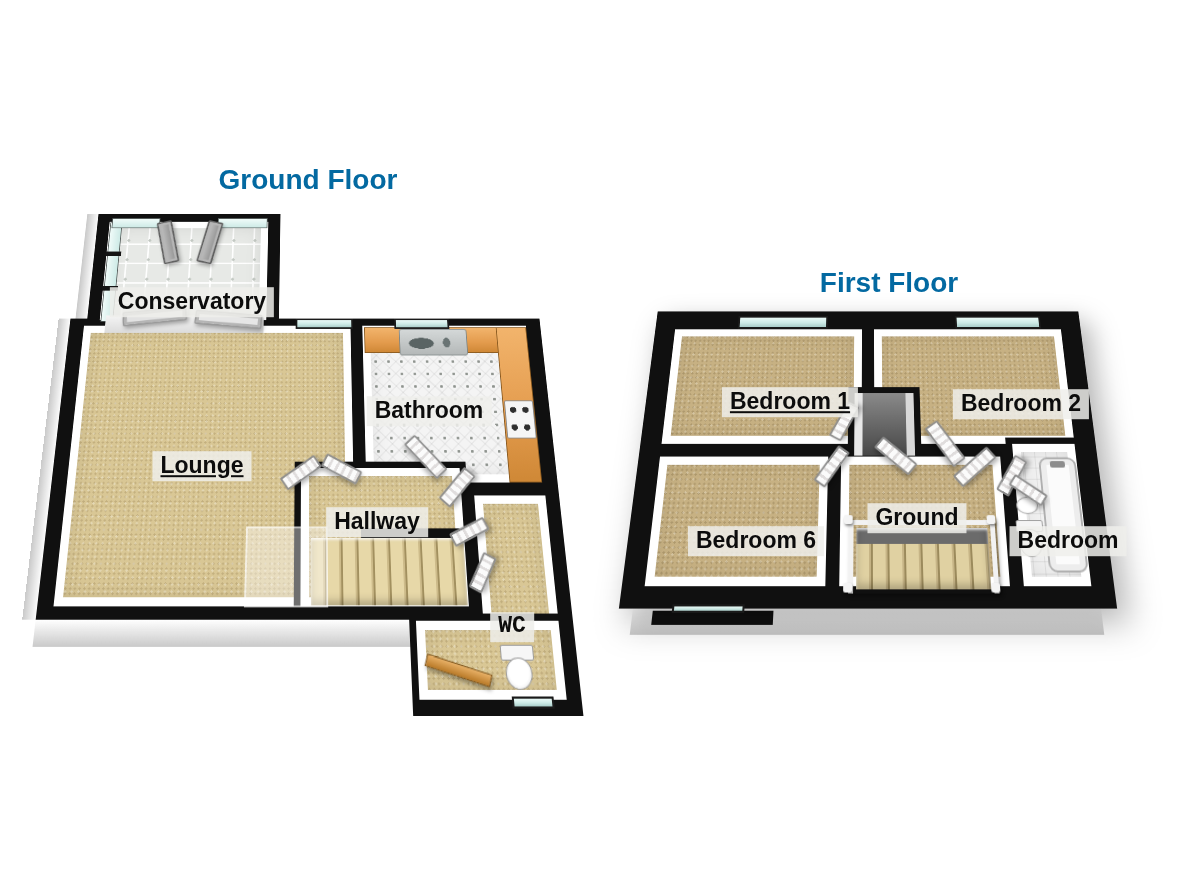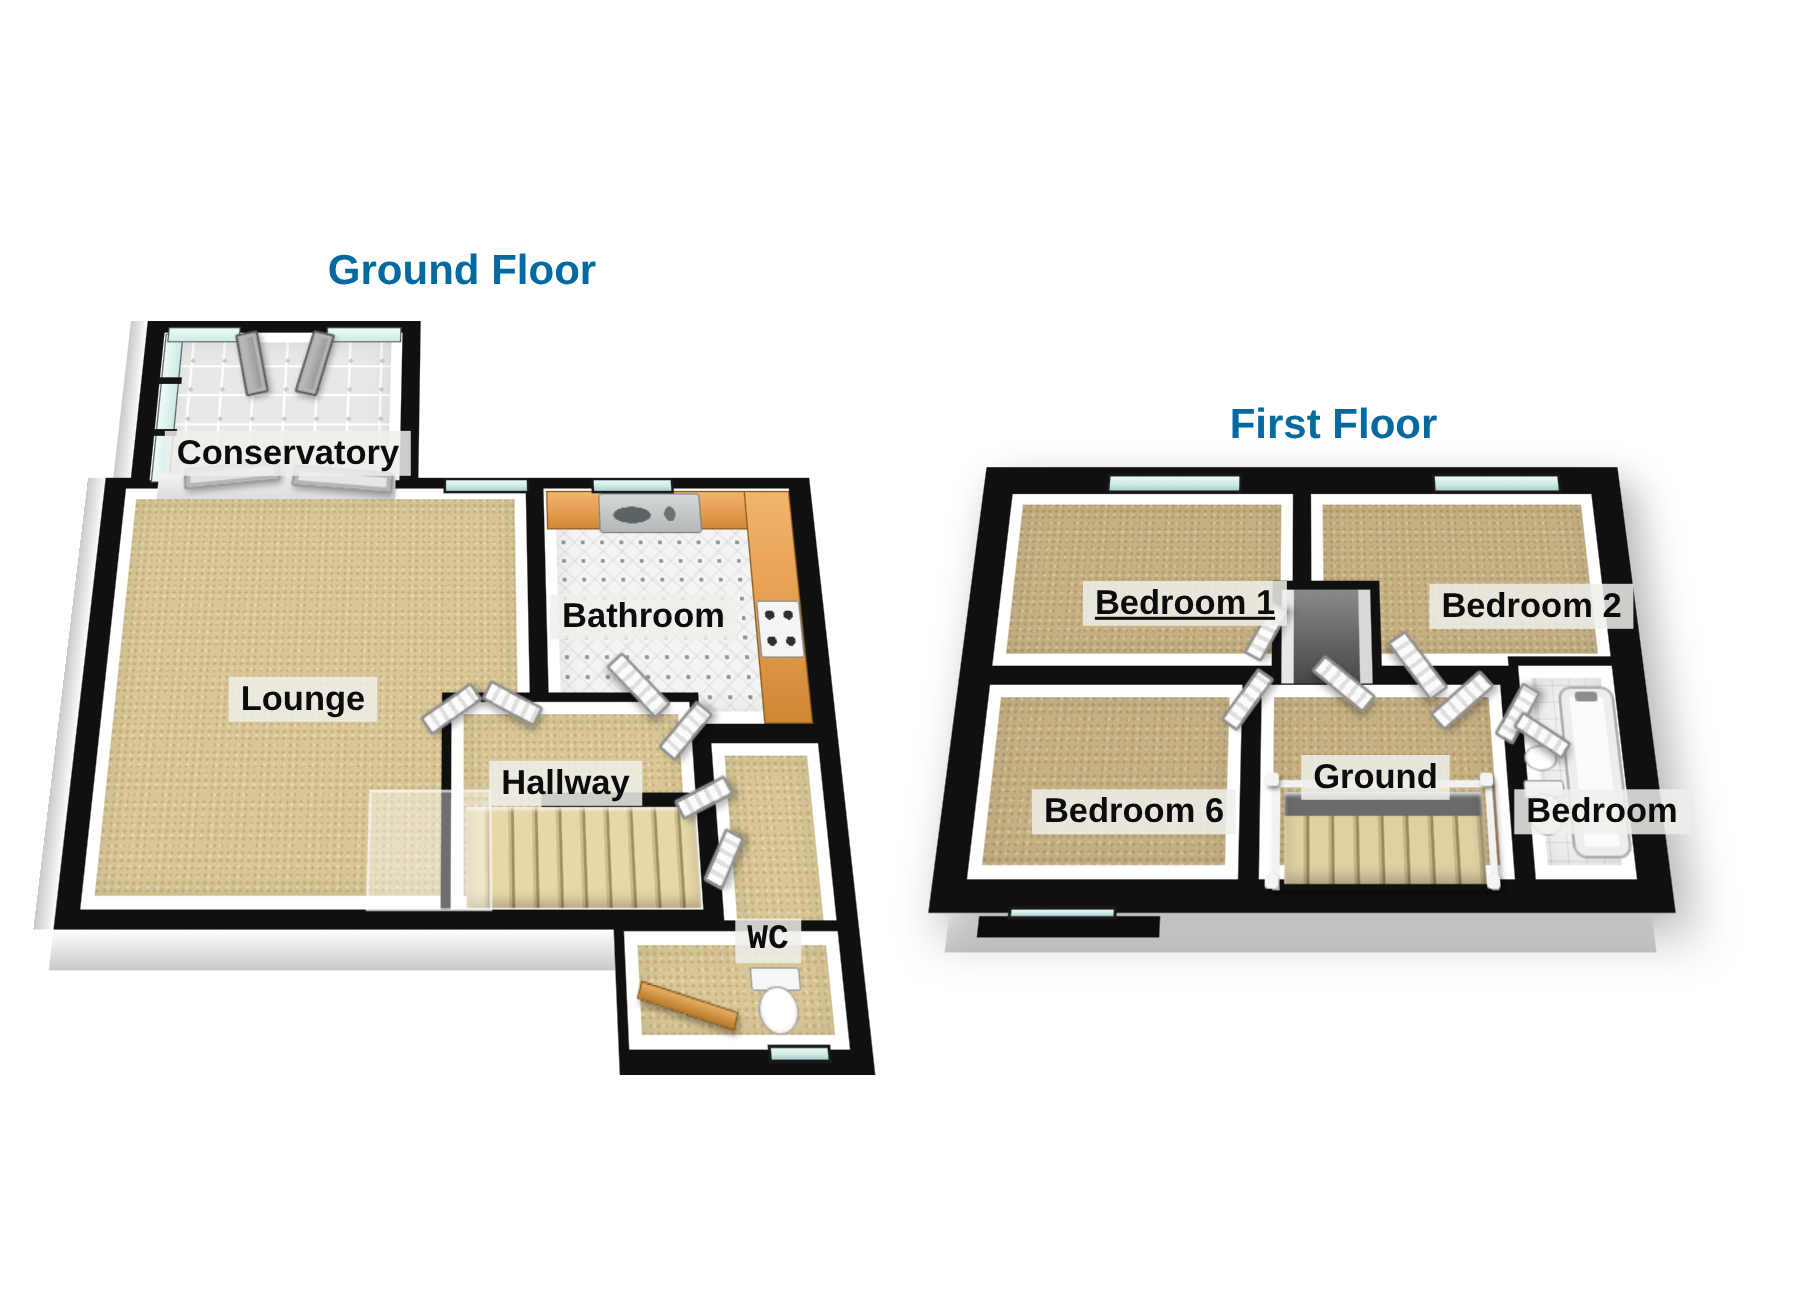--- a/index.html
+++ b/index.html
@@ -171,21 +171,21 @@
     <div class="leaf" style="left:298px;top:142px;width:48px;height:13px;transform:rotate(55deg);"></div>
     <div class="leaf" style="left:330px;top:168px;width:46px;height:12px;transform:rotate(-40deg);"></div>
     <div class="leaf" style="left:372px;top:178px;width:40px;height:11px;transform:rotate(-58deg);"></div>
     <div class="leaf" style="left:390px;top:194px;width:36px;height:10px;transform:rotate(35deg);"></div>
   </div>
 
   <div class="title" style="left:308px;top:180px;">Ground Floor</div>
   <div class="title" style="left:889px;top:283px;">First Floor</div>
 
   <div class="label" style="left:192px;top:302px;text-align:right;">Conservatory</div>
-  <div class="label" style="left:202px;top:466px;">Lounge</div>
+  <div class="label" style="left:202px;top:466px;text-decoration:underline;">Lounge</div>
   <div class="label" style="left:429px;top:411px;">Bathroom</div>
   <div class="label" style="left:377px;top:522px;">Hallway</div>
   <div class="label" style="left:512px;top:627px;font-family:Liberation Mono, monospace;">WC</div>
 
   <div class="label" style="left:790px;top:402px;text-decoration:underline;">Bedroom 1</div>
   <div class="label" style="left:1021px;top:404px;">Bedroom 2</div>
   <div class="label" style="left:756px;top:541px;">Bedroom 6</div>
   <div class="label" style="left:917px;top:518px;">Ground</div>
   <div class="label" style="left:1068px;top:541px;">Bedroom</div>
 </div>

